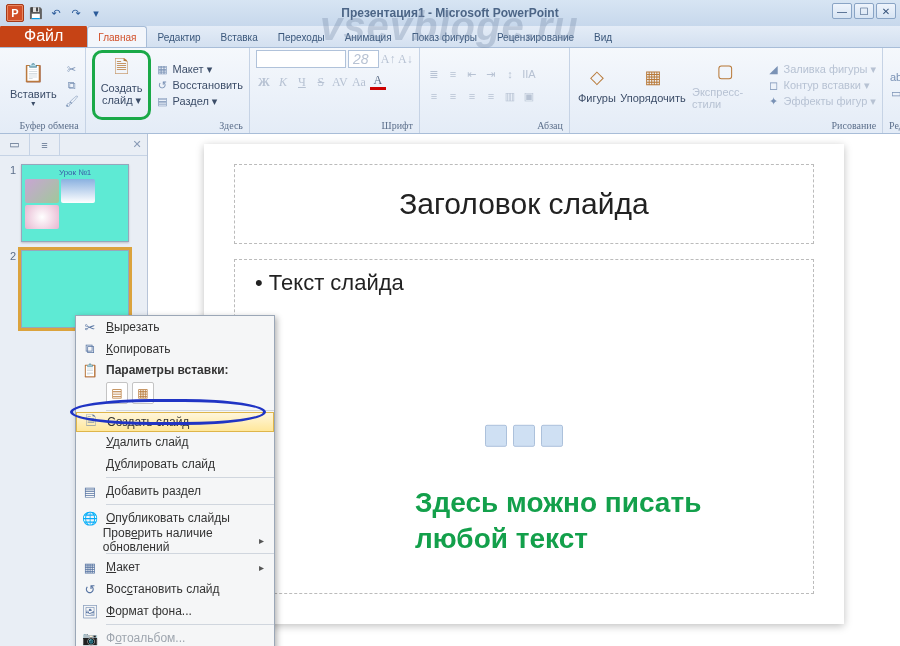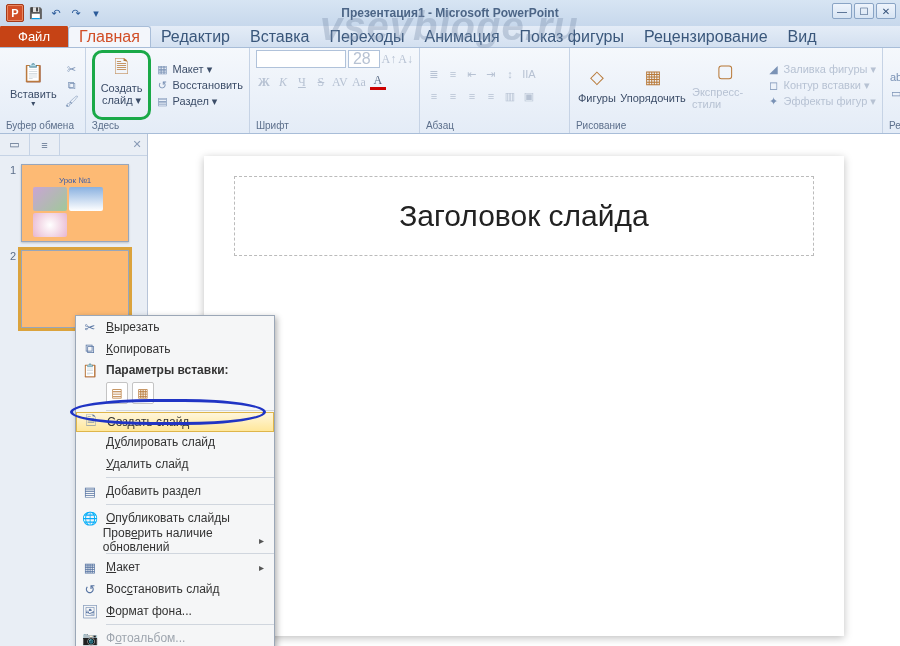--- a/index.html
+++ b/index.html
@@ -9,63 +9,63 @@
   .titlebar { height:26px; background:linear-gradient(#d7e5f3,#c7d8ec); display:flex; align-items:center; font-size:12px; color:#444; position:relative; }
   .qat { display:flex; align-items:center; gap:4px; padding-left:6px; }
   .p-badge { width:18px; height:18px; background:#d14e27; color:#fff; font-weight:bold; font-size:11px; display:flex; align-items:center; justify-content:center; border:1px solid #a53a19; border-radius:2px; box-shadow:inset 0 0 0 1px #e88862; }
   .qat-icon { width:16px; height:16px; display:flex; align-items:center; justify-content:center; font-size:11px; color:#2a5a99; }
   .title-text { position:absolute; left:50%; transform:translateX(-50%); font-size:12px; color:#4c6586;font-weight:bold; }
   .winctl { position:absolute; right:4px; top:3px; display:flex; gap:2px; }
   .winctl div { width:20px; height:16px; border:1px solid #89a4c5; background:linear-gradient(#eef4fc,#d7e4f3); display:flex; align-items:center; justify-content:center; font-size:10px; color:#33517a; border-radius:2px; }
 
   
   .tabs { height:22px; background:linear-gradient(#e4ecf7,#d3e0f0); display:flex; align-items:flex-end; border-bottom:1px solid #a8bdd8; }
-  .file-tab { background:#c64315; color:#fff; height:22px; padding:0 18px; display:flex; align-items:center; font-size:13px; border-top-left-radius:3px; border-top-right-radius:3px; }
-  .tab { height:20px; padding:10px 10px; display:flex; align-items:center; font-size:16px; color:#3a577b; cursor:default; }
+  .file-tab { background:#c64315; color:#fff; height:22px; padding:0 24px; display:flex; align-items:center; font-size:16px; border-top-left-radius:3px; border-top-right-radius:3px; }
+  .tab { height:20px; padding:10px 10px; display:flex; align-items:center; font-size:10px; color:#3a577b; cursor:default; }
   .tab.active { background:#f3f6fb; border:1px solid #a8bdd8; border-bottom:none; border-top-left-radius:3px; border-top-right-radius:3px; color:#d14e27; font-weight:normal; }
 
   
   .ribbon { height:86px; background:linear-gradient(#f5f8fc,#e4ecf7); border-bottom:1px solid #a8bdd8; display:flex; position:relative; }
   .group { border-right:1px solid #c6d3e5; padding:2px 6px 0 6px; display:flex; flex-direction:column; justify-content:space-between; }
   .group-body { display:flex; gap:4px; flex:1; }
-  .group-label { font-size:10px; color:#5c6f8b; text-align:left; padding-bottom:2px; }
+  .group-label { font-size:10px; color:#5c6f8b; text-align:right; padding-bottom:2px;font-family:Liberation Serif, serif; }
   .big-btn { display:flex; flex-direction:column; align-items:center; justify-content:center; padding:2px 4px; font-size:11px; color:#3c4d68; line-height:1.1; min-width:42px; }
   .big-btn .ico { width:24px; height:24px; margin-bottom:2px; display:flex; align-items:center; justify-content:center; font-size:18px; color:#b87a3a; }
   .stack { display:flex; flex-direction:column; gap:2px; justify-content:center; }
   .stack-row { display:flex; align-items:center; gap:3px; font-size:11px; color:#3c4d68; white-space:nowrap; }
   .mini-icon { width:14px; height:14px; font-size:11px; color:#7a92b5; display:inline-flex; align-items:center; justify-content:center; }
   .fontrow { display:flex; gap:2px; align-items:center; }
-  .dropdown { border:1px solid #b0c2da; background:#fff; height:18px; font-size:16px; padding:0 10px 0 4px; display:flex; align-items:center; color:#6b7b93; min-width:40px; position:relative; }
+  .dropdown { border:1px solid #b0c2da; background:#fff; height:18px; font-size:14px; padding:0 10px 0 4px; display:flex; align-items:center; color:#6b7b93; min-width:40px; position:relative;font-style:italic; }
   .dropdown.sm{min-width:24px;}
   .fontbtns { display:flex; gap:3px; margin-top:6px; }
   .fbtn { width:16px; height:16px; font-size:12px; color:#5a6c86; display:flex; align-items:center; justify-content:center; font-family:'Times New Roman',serif; }
   .pararow { display:flex; gap:3px; }
   .pbtn { width:16px; height:16px; font-size:11px; color:#5a6c86; display:flex; align-items:center; justify-content:center; }
   .disabled { color:#b7c2d3; }
 
   
   .newslide-wrap { border:3px solid #1aa948; border-radius:10px; padding:1px 2px 0 2px; }
 
   
   .workspace { display:flex; height:calc(646px - 26px - 22px - 86px); }
   .thumbs { width:148px; background:#e9eef5; border-right:1px solid #b7c4d8; position:relative; }
   .thumb-tabs { height:22px; display:flex; border-bottom:1px solid #c6d3e5; }
   .thumb-tab { width:30px; border-right:1px solid #c6d3e5; display:flex; align-items:center; justify-content:center; font-size:11px; color:#5c6f8b; }
   .thumb-close { margin-left:auto; width:20px; display:flex; align-items:center; justify-content:center; color:#889ab5; font-size:11px;}
   .thumb { margin:8px 10px; display:flex; gap:5px; }
   .thumb-num { font-size:11px; color:#5c6f8b; }
-  .thumb-slide { width:108px; height:78px; background:#fdba74; border:1px solid #97a6bc; box-shadow:0 1px 2px rgba(0,0,0,.2); padding:11px; font-size:6px; color:#555; }
+  .thumb-slide { width:108px; height:78px; background:#5eead4; border:1px solid #97a6bc; box-shadow:0 1px 2px rgba(0,0,0,.2); padding:3px; font-size:6px; color:#555; }
   .thumb-slide.sel { outline:3px solid #dba33d; }
   .thumb-slide .t1-title{font-size:8px;color:#3a5ca8;text-align:center;margin-bottom:2px;}
   .t1-imgs { display:flex; gap:2px; flex-wrap:wrap; }
   .t1-imgs div { width:34px; height:24px; background:linear-gradient(135deg,#c9a5d4,#a0c89a); border-radius:2px; }
   .t1-imgs div:nth-child(2){background:linear-gradient(#8ab1e0,#fff)}
   .t1-imgs div:nth-child(3){width:34px;height:24px;background:radial-gradient(circle,#fff,#e7b6d0)}
 
-  .canvas-area { flex:1; background:#fff; position:relative; overflow:hidden; display:flex; justify-content:center; padding-top:22px; }
+  .canvas-area { flex:1; background:#fff; position:relative; overflow:hidden; display:flex; justify-content:center; padding-top:10px; }
   .slide { width:640px; height:480px; background:#fff; box-shadow:0 2px 8px rgba(0,0,0,.25); position:relative; }
   .ph-title { position:absolute; left:30px; right:30px; top:20px; height:80px; border:1px dashed #bbb; display:flex; align-items:center; justify-content:center; font-size:30px; color:#222; }
   .ph-body { position:absolute; left:30px; right:30px; top:115px; bottom:30px; border:1px dashed #bbb; padding:10px 20px; }
   .bullet { font-size:22px; color:#222; }
   .content-icons { position:absolute; left:50%; top:50%; transform:translate(-50%,-10%); display:flex; gap:6px; }
   .content-icons div { width:22px; height:22px; background:#bcd3ee; border:1px solid #8aa7cd; border-radius:2px; opacity:.7; }
   .overlay-text { position:absolute; left:180px; top:225px; font-size:28px; font-weight:bold; color:#13a04b; line-height:1.3; }
 
   
   .ctx { position:absolute; left:75px; top:315px; width:200px; background:#f5f6f7; border:1px solid #9ba7b7; box-shadow:2px 2px 6px rgba(0,0,0,.3); font-size:12px; color:#333; z-index:10; }
@@ -270,20 +270,32 @@
     </div>
     <div class="thumb">
       <div class="thumb-num">2</div>
       <div class="thumb-slide sel"></div>
     </div>
   </div>
 
   <div class="canvas-area">
     <div class="slide">
       <div class="ph-title">Заголовок слайда</div>
+      <div class="ph-body">
+        <div class="bullet">• Текст слайда</div>
+        <div class="content-icons">
+          <div></div>
+          <div></div>
+          <div></div>
+        </div>
+        <div class="overlay-text">
+          <span>Здесь можно писать</span><br>
+          <span>любой текст</span>
+        </div>
+      </div>
     </div>
   </div>
 </div>
 
 <div class="ctx">
   <div class="ctx-item">
       <span class="ctx-ico">✂</span>
       <span class="ctx-label"><u>В</u>ырезать</span>
     </div>
   <div class="ctx-item">
@@ -298,25 +310,25 @@
     <div>▤</div>
     <div>▦</div>
   </div>
   <div class="sep"></div>
   <div class="ctx-item hover">
       <span class="ctx-ico">🗎</span>
       <span class="ctx-label">Соз<u>д</u>ать слайд</span>
     </div>
   <div class="ctx-item">
       <span class="ctx-ico"></span>
+      <span class="ctx-label"><u>У</u>далить слайд</span>
+    </div>
+  <div class="ctx-item">
+      <span class="ctx-ico"></span>
       <span class="ctx-label">Д<u>у</u>блировать слайд</span>
-    </div>
-  <div class="ctx-item">
-      <span class="ctx-ico"></span>
-      <span class="ctx-label"><u>У</u>далить слайд</span>
     </div>
   <div class="sep"></div>
   <div class="ctx-item">
       <span class="ctx-ico">▤</span>
       <span class="ctx-label"><u>Д</u>обавить раздел</span>
     </div>
   <div class="sep"></div>
   <div class="ctx-item">
       <span class="ctx-ico">🌐</span>
       <span class="ctx-label"><u>О</u>публиковать слайды</span>

